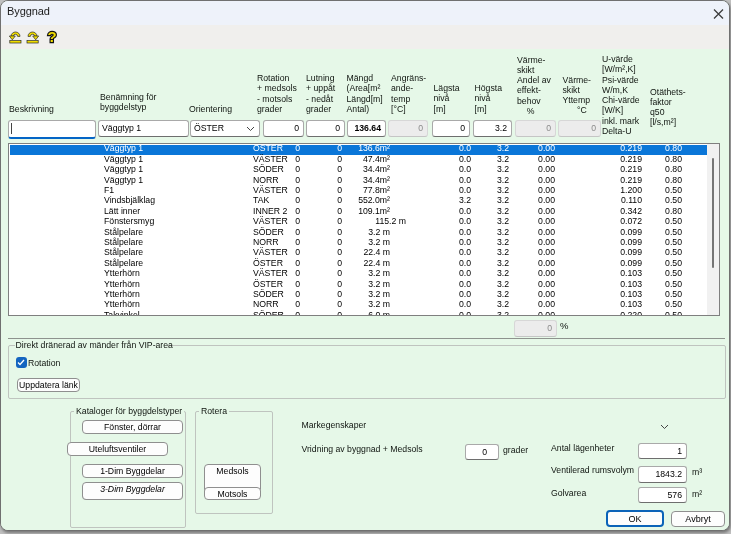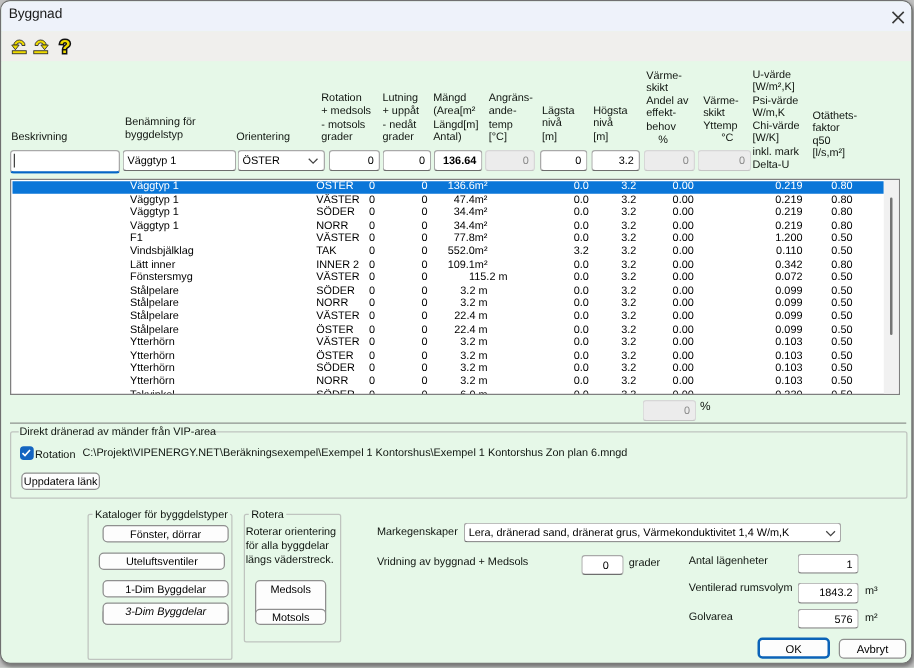--- a/index.html
+++ b/index.html
@@ -341,41 +341,36 @@
 
   <div class="abs" style="left:7px;top:337px;width:717px;height:1px;background:#8e938e"></div>
   <div class="abs grp" style="left:7px;top:344px;width:718px;height:54px;"></div>
   <div class="abs" style="left:14px;top:341px;width:152px;height:8px;background:#e6f8e8"></div>
   <div class="abs lbl" style="left:14.5px;top:339px">Direkt dränerad av mänder från VIP-area</div>
   <div class="abs" style="left:14.5px;top:356px;width:11px;height:11px;background:#1465c0;border-radius:3px;"></div>
   <svg class="abs" style="left:16px;top:358px" width="8" height="7" viewBox="0 0 8 7">
       <path d="M1,3.5 L3,5.5 L7,1" stroke="#fff" stroke-width="1.3" fill="none"></path>
     </svg>
   <div class="abs lbl" style="left:27px;top:356.8px">Rotation</div>
-  <div class="abs lbl" style="left:65px;top:355.8px">C:\Projekt\VIPENERGY.NET\Beräkningsexempel\Exempel 1 Kontorshus\Exempel 1 Kontorshus Zon plan 6.mngd</div>
   <div class="abs btn" style="left:16px;top:377px;width:63px;height:14px;line-height:12.5px;">Uppdatera länk</div>
 
   <div class="abs grp" style="left:69px;top:410px;width:116px;height:117px;"></div>
   <div class="abs lbl leg" style="left:73px;top:404.5px">Kataloger för byggdelstyper</div>
   <div class="abs btn" style="left:81px;top:419px;width:101px;height:14px;line-height:13px;">Fönster, dörrar</div>
-  <div class="abs btn" style="left:78px;top:441px;width:101px;height:14px;line-height:13px;">Uteluftsventiler</div>
+  <div class="abs btn" style="left:66px;top:441px;width:101px;height:14px;line-height:13px;">Uteluftsventiler</div>
   <div class="abs btn" style="left:81px;top:463px;width:101px;height:14px;line-height:13px;">1-Dim Byggdelar</div>
   <div class="abs btn" style="left:81px;top:485px;width:101px;height:14px;line-height:13px;">2-Dim Byggdelar</div>
   <div class="abs btn" style="left:81px;top:481px;width:101px;height:18px;line-height:13px;font-style:italic;">3-Dim Byggdelar</div>
 
   <div class="abs grp" style="left:194px;top:410px;width:78px;height:103px;"></div>
   <div class="abs lbl leg" style="left:198px;top:404.5px">Rotera</div>
-  <div class="abs lbl" style="left:195.5px;top:418.5px;line-height:11.3px">Roterar orientering
-för alla byggdelar
-längs väderstreck.</div>
   <div class="abs btn" style="left:203px;top:463px;width:57px;height:30px;line-height:13px;">Medsols</div>
   <div class="abs btn" style="left:203px;top:486px;width:57px;height:13px;line-height:12px;">Motsols</div>
 
   <div class="abs lbl" style="left:300.5px;top:418.5px">Markegenskaper</div>
-  <div class="abs inp left" style="left:370px;top:417px;width:302px;height:16px;line-height:14px;">Lera, dränerad sand, dränerat grus, Värmekonduktivitet 1,4 W/m,K</div>
   <svg class="abs" style="left:659px;top:423px" width="9" height="6" viewBox="0 0 9 6">
       <path d="M1,1 L4.5,4.5 L8,1" stroke="#444" stroke-width="1" fill="none"></path>
     </svg>
   <div class="abs lbl" style="left:300.5px;top:442.5px">Vridning av byggnad + Medsols</div>
   <div class="abs inp" style="left:464px;top:443px;width:34px;height:16px;line-height:14px;padding-right:11px;">0</div>
   <div class="abs lbl" style="left:502px;top:443.5px">grader</div>
 
   <div class="abs lbl" style="left:550px;top:441.5px">Antal lägenheter</div>
   <div class="abs inp" style="left:637px;top:442px;width:49px;height:16px;line-height:14px;">1</div>
   <div class="abs lbl" style="left:550px;top:464px">Ventilerad rumsvolym</div>

